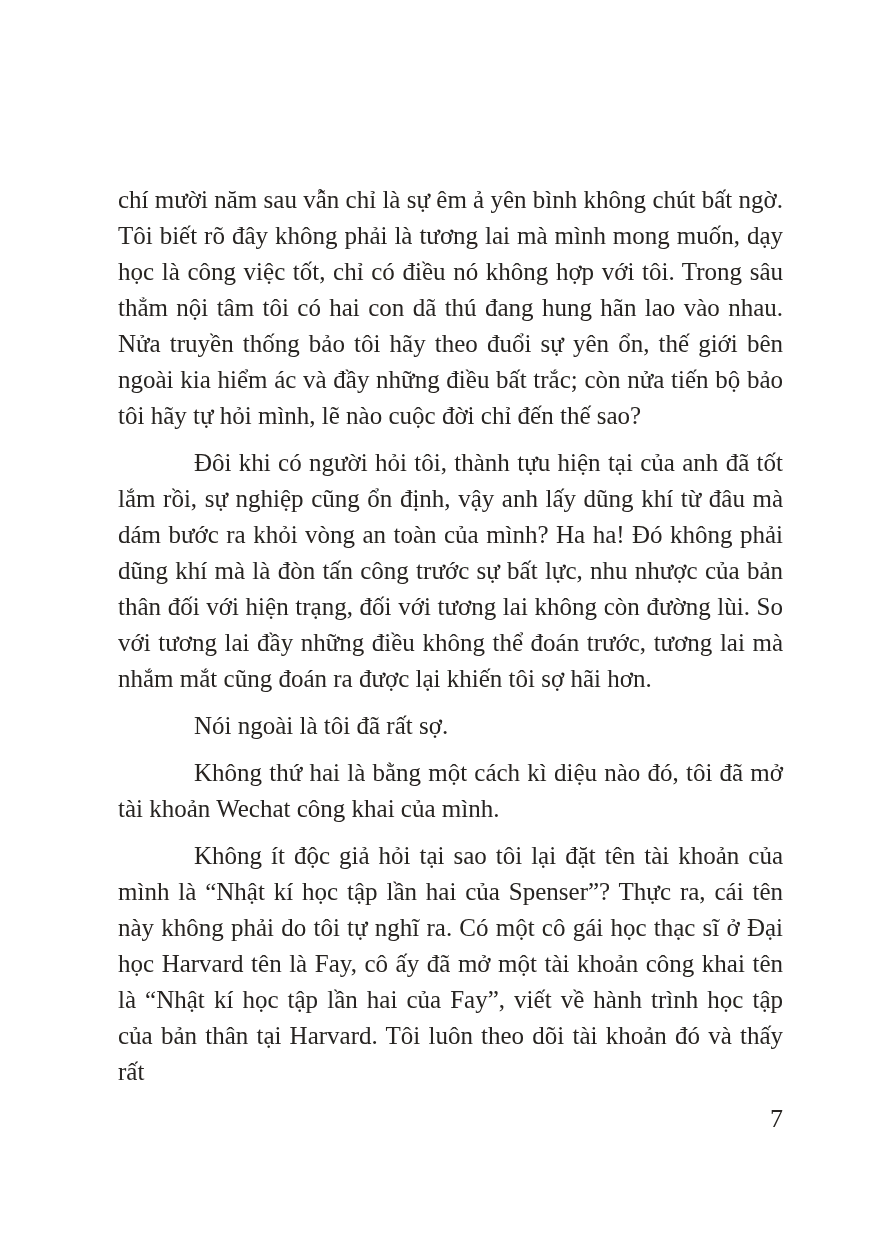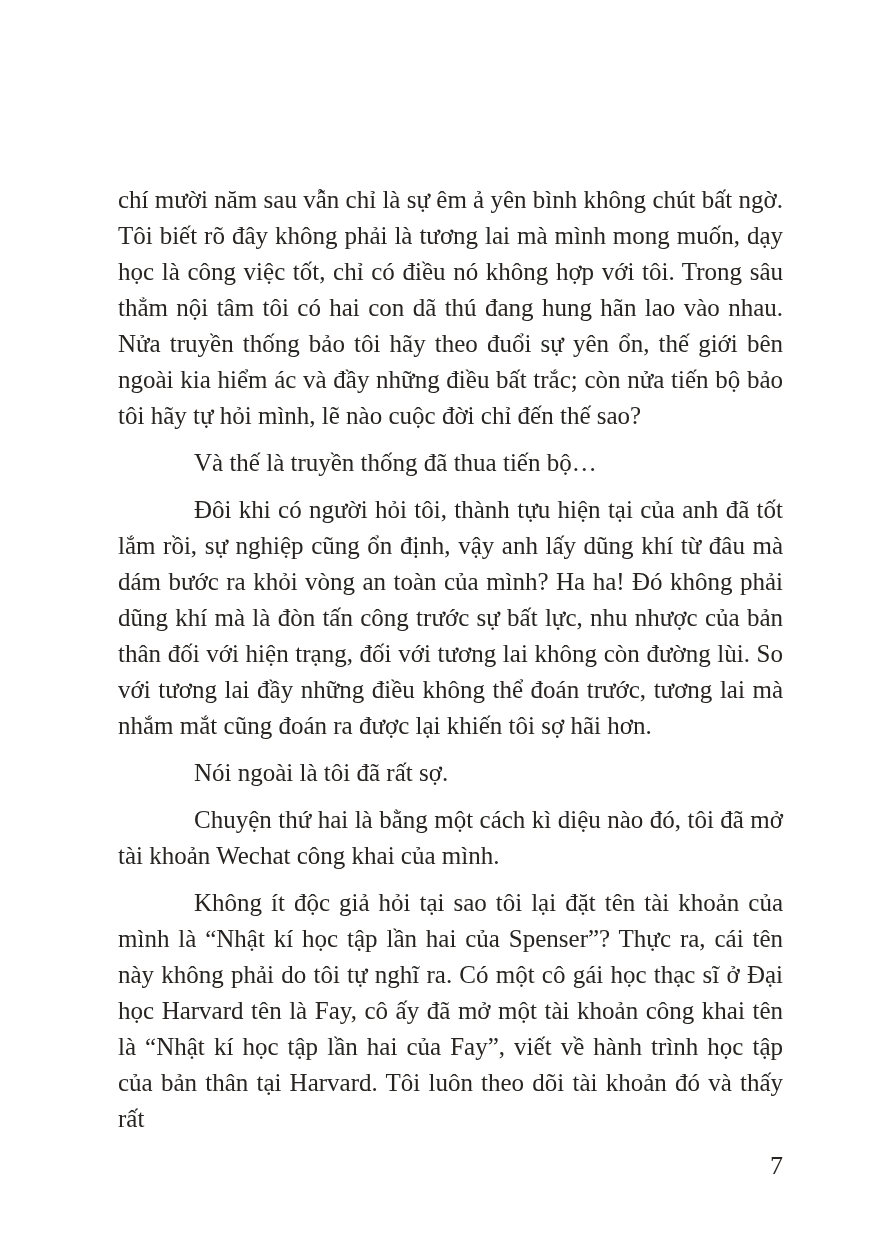--- a/index.html
+++ b/index.html
@@ -41,20 +41,19 @@
     line-height: 36px;
     color: #272421;
   }
 </style>
 </head>
 <body>
 
 <div class="page">
   <main class="text-block">
     <p class="para no-indent">chí mười năm sau vẫn chỉ là sự êm ả yên bình không chút bất ngờ. Tôi biết rõ đây không phải là tương lai mà mình mong muốn, dạy học là công việc tốt, chỉ có điều nó không hợp với tôi. Trong sâu thẳm nội tâm tôi có hai con dã thú đang hung hãn lao vào nhau. Nửa truyền thống bảo tôi hãy theo đuổi sự yên ổn, thế giới bên ngoài kia hiểm ác và đầy những điều bất trắc; còn nửa tiến bộ bảo tôi hãy tự hỏi mình, lẽ nào cuộc đời chỉ đến thế sao?</p>
-    <p class="para">Và thế là truyền thống đã thua tiến bộ…</p>
     <p class="para">Đôi khi có người hỏi tôi, thành tựu hiện tại của anh đã tốt lắm rồi, sự nghiệp cũng ổn định, vậy anh lấy dũng khí từ đâu mà dám bước ra khỏi vòng an toàn của mình? Ha ha! Đó không phải dũng khí mà là đòn tấn công trước sự bất lực, nhu nhược của bản thân đối với hiện trạng, đối với tương lai không còn đường lùi. So với tương lai đầy những điều không thể đoán trước, tương lai mà nhắm mắt cũng đoán ra được lại khiến tôi sợ hãi hơn.</p>
     <p class="para">Nói ngoài là tôi đã rất sợ.</p>
-    <p class="para">Chuyện thứ hai là bằng một cách kì diệu nào đó, tôi đã mở tài khoản Wechat công khai của mình.</p>
+    <p class="para">Không thứ hai là bằng một cách kì diệu nào đó, tôi đã mở tài khoản Wechat công khai của mình.</p>
     <p class="para">Không ít độc giả hỏi tại sao tôi lại đặt tên tài khoản của mình là “Nhật kí học tập lần hai của Spenser”? Thực ra, cái tên này không phải do tôi tự nghĩ ra. Có một cô gái học thạc sĩ ở Đại học Harvard tên là Fay, cô ấy đã mở một tài khoản công khai tên là “Nhật kí học tập lần hai của Fay”, viết về hành trình học tập của bản thân tại Harvard. Tôi luôn theo dõi tài khoản đó và thấy rất</p>
     <div class="page-number">7</div>
   </main>
 </div>
 
 </body></html>

